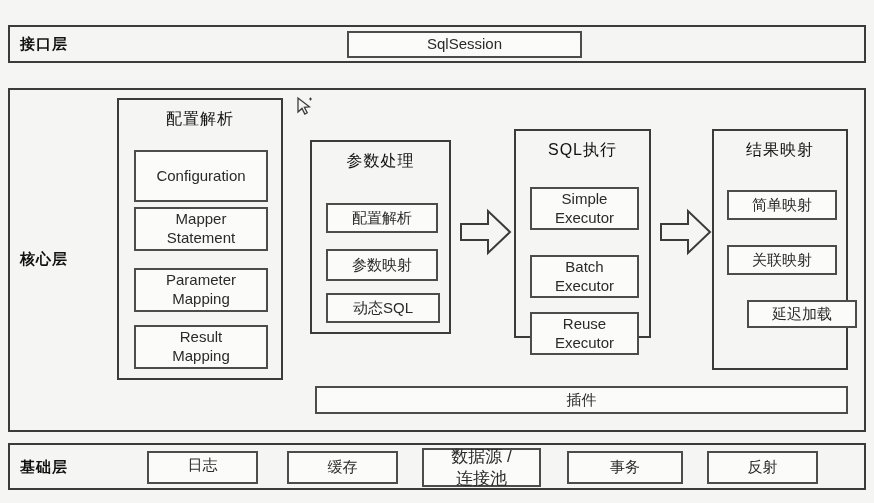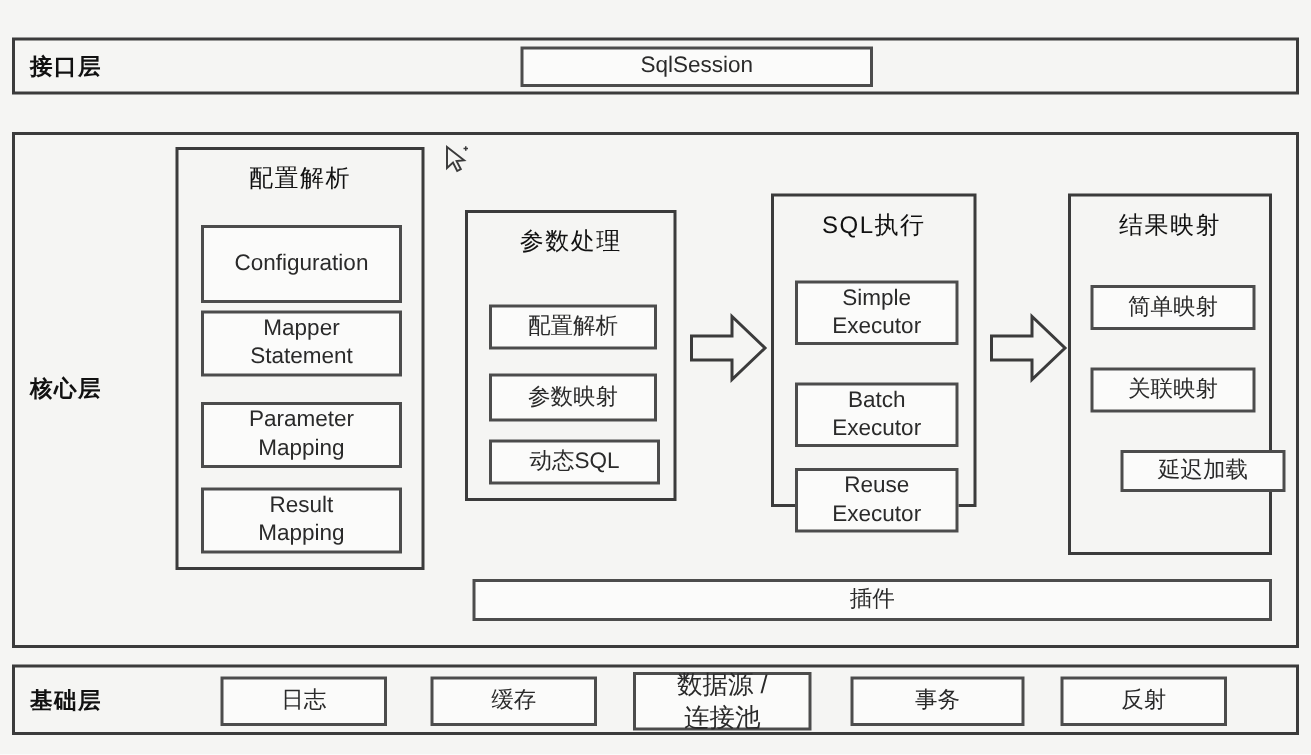--- a/index.html
+++ b/index.html
@@ -94,21 +94,21 @@
       <div class="box" style="left:13px; top:114px; width:110px; height:30px;">关联映射</div>
       <div class="box" style="left:13px; top:59px;  width:110px; height:30px;">简单映射</div>
       <div class="box" style="left:13px; top:169px; width:110px; height:28px;margin-left:20px;">延迟加载</div>
     </div>
 
     <div class="box" style="left:305px; top:296px; width:533px; height:28px;">插件</div>
   </div>
 
   <div class="section" style="left:8px; top:443px; width:858px; height:47px;">
     <div class="layer-label" style="left:10px; top:13px;">基础层</div>
-    <div class="box" style="left:137px; top:6px; width:111px; height:33px;">日志</div>
+    <div class="box" style="left:137px; top:6px; width:111px; height:33px;font-family:Liberation Mono, monospace;">日志</div>
     <div class="box" style="left:277px; top:6px; width:111px; height:33px;">缓存</div>
     <div class="box small" style="left:412px; top:3px; width:119px; height:39px;">数据源 /
 连接池</div>
     <div class="box" style="left:697px; top:6px; width:111px; height:33px;">反射</div>
     <div class="box" style="left:557px; top:6px; width:116px; height:33px;">事务</div>
   </div>
 
 </div>
 
 </body></html>

